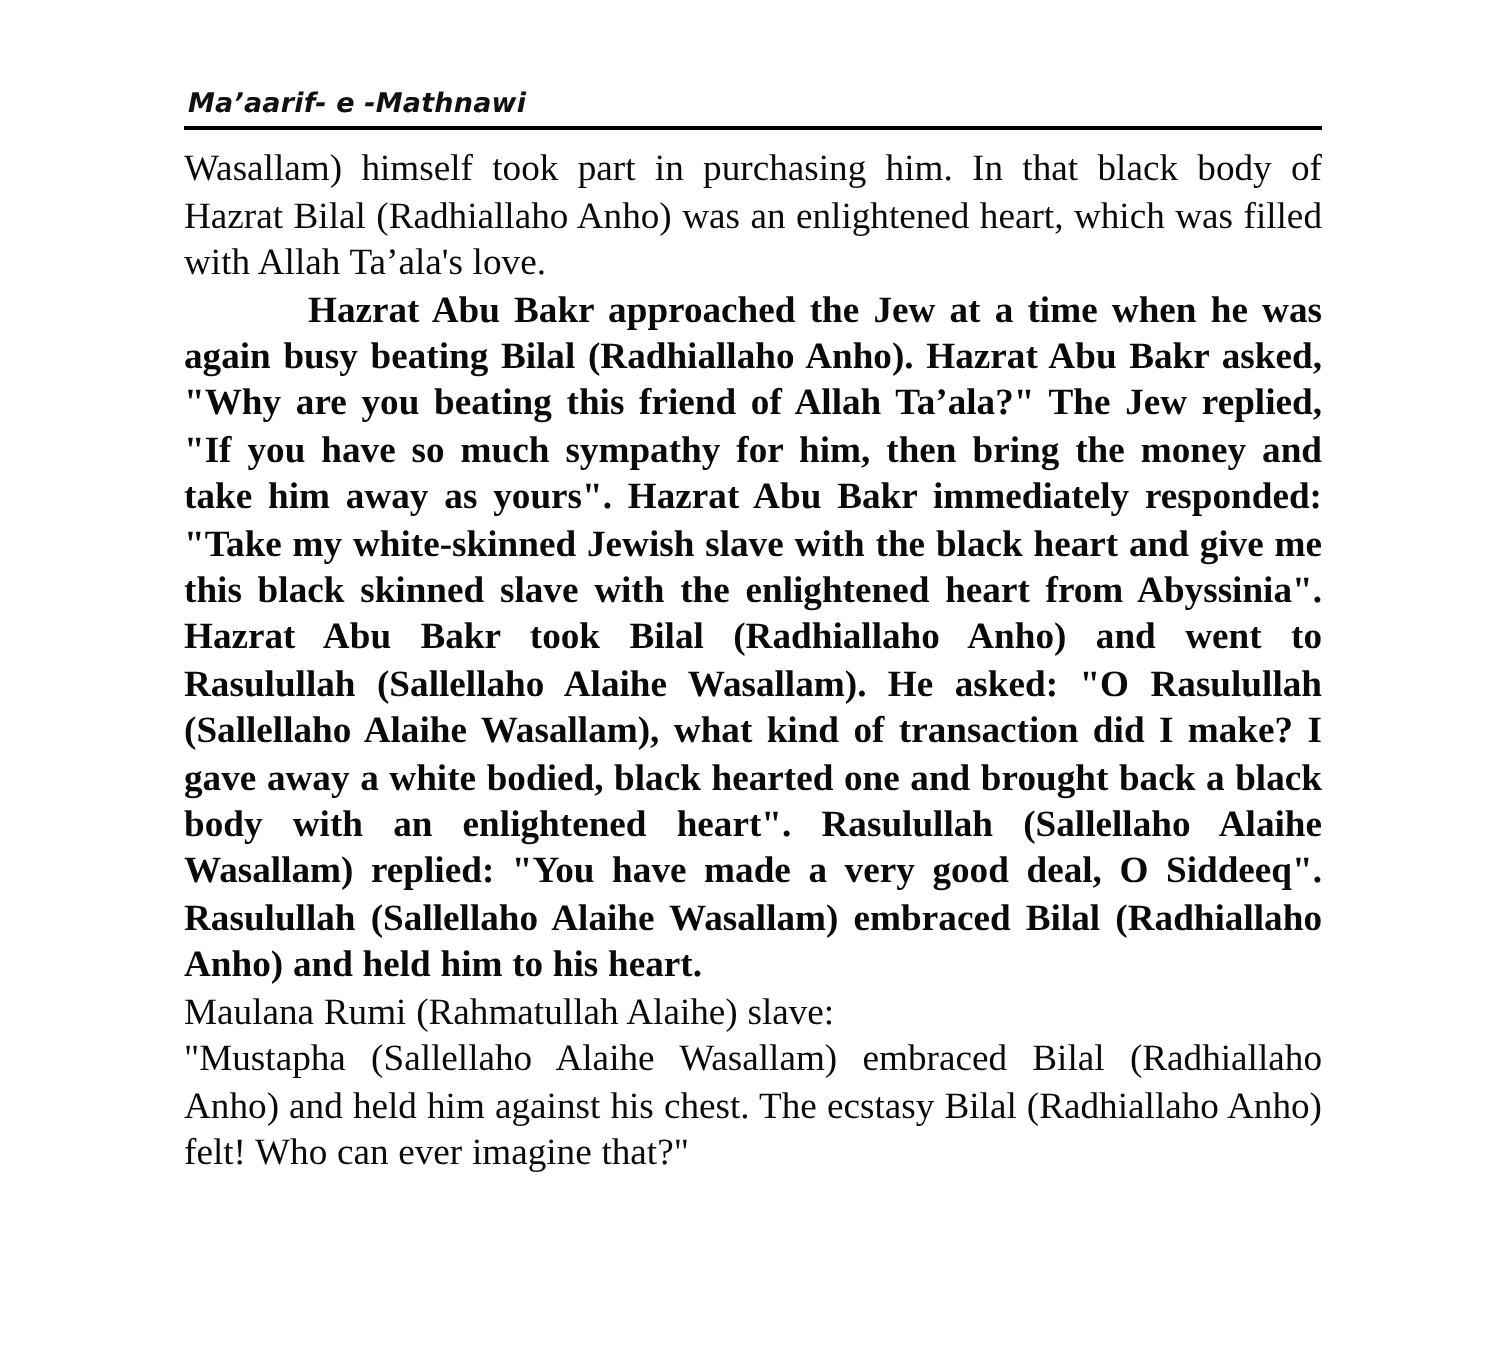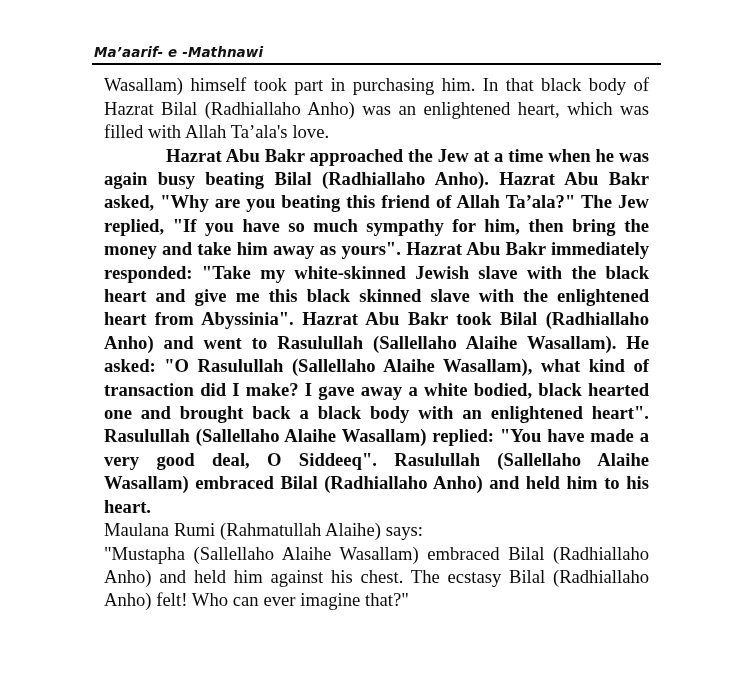--- a/index.html
+++ b/index.html
@@ -40,21 +40,21 @@
     height: 2.4px;
     background: #000000;
     margin: 0 0 8px 0;
   }
   .body-text {
     font-size: 18.6px;
     line-height: 23.4px;
     text-align: justify;
     text-justify: inter-word;
     word-spacing: 0.2px;
-    margin: 12px;
+    margin: 0;
     padding: 0;
     hyphens: none;
   }
   .body-text.flow-start {
     text-indent: 0;
   }
   .body-text.indented {
     text-indent: 62px;
     font-weight: bold;
   }
@@ -72,17 +72,17 @@
 <div class="page">
 
   <div class="running-head">Ma’aarif- e -Mathnawi</div>
 
   <div class="head-rule"></div>
 
   <p class="body-text flow-start">Wasallam) himself took part in purchasing him. In that black body of Hazrat Bilal (Radhiallaho Anho) was an enlightened heart, which was filled with Allah Ta’ala's love.</p>
 
   <p class="body-text indented">Hazrat Abu Bakr approached the Jew at a time when he was again busy beating Bilal (Radhiallaho Anho). Hazrat Abu Bakr asked, "Why are you beating this friend of Allah Ta’ala?" The Jew replied, "If you have so much sympathy for him, then bring the money and take him away as yours". Hazrat Abu Bakr immediately responded: "Take my white-skinned Jewish slave with the black heart and give me this black skinned slave with the enlightened heart from Abyssinia". Hazrat Abu Bakr took Bilal (Radhiallaho Anho) and went to Rasulullah (Sallellaho Alaihe Wasallam). He asked: "O Rasulullah (Sallellaho Alaihe Wasallam), what kind of transaction did I make? I gave away a white bodied, black hearted one and brought back a black body with an enlightened heart". Rasulullah (Sallellaho Alaihe Wasallam) replied: "You have made a very good deal, O Siddeeq". Rasulullah (Sallellaho Alaihe Wasallam) embraced Bilal (Radhiallaho Anho) and held him to his heart.</p>
 
-  <p class="body-text ragged">Maulana Rumi (Rahmatullah Alaihe) says:</p>
+  <p class="body-text ragged">Maulana Rumi (Rahmatullah Alaihe) slave:</p>
 
   <p class="body-text">"Mustapha (Sallellaho Alaihe Wasallam) embraced Bilal (Radhiallaho Anho) and held him against his chest. The ecstasy Bilal (Radhiallaho Anho) felt! Who can ever imagine that?"</p>
 
 </div>
 
 </body></html>

